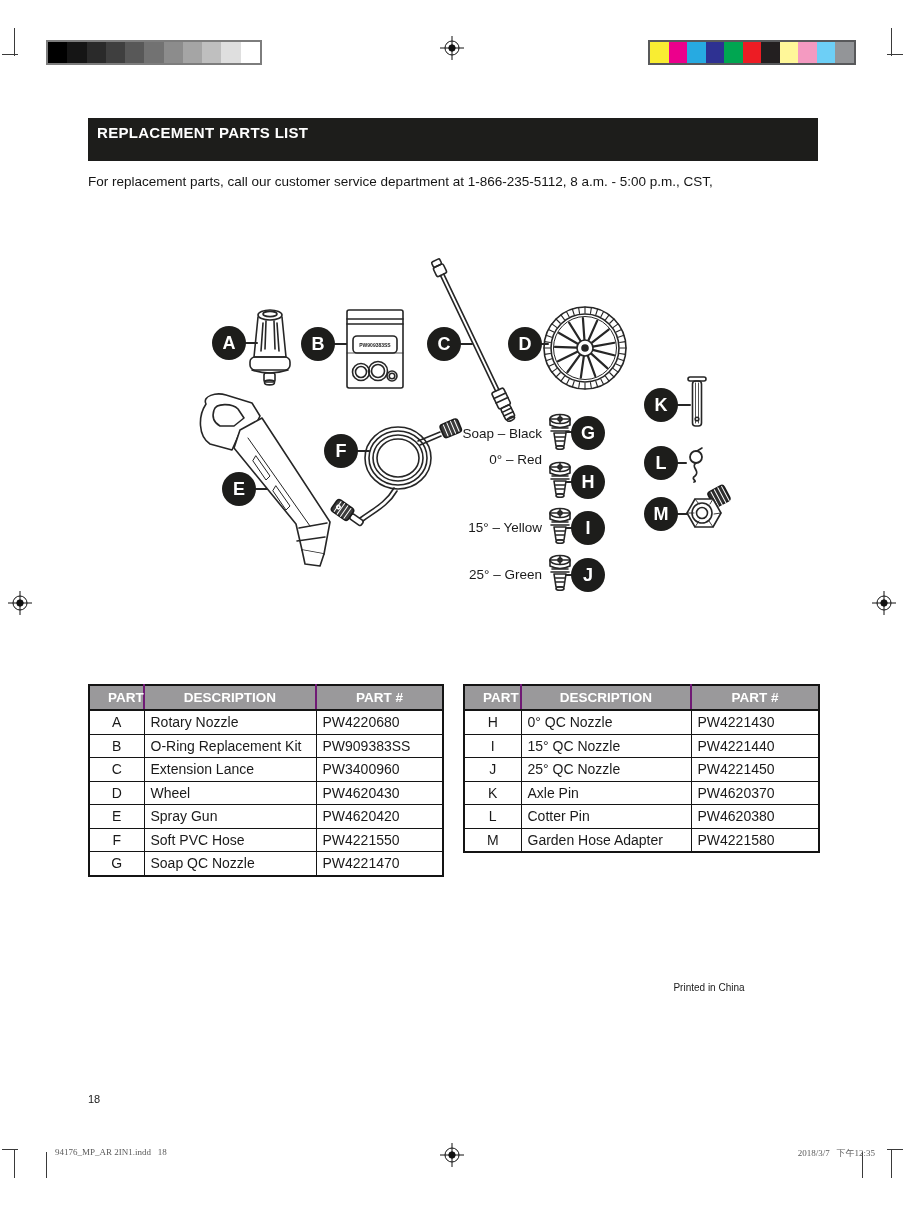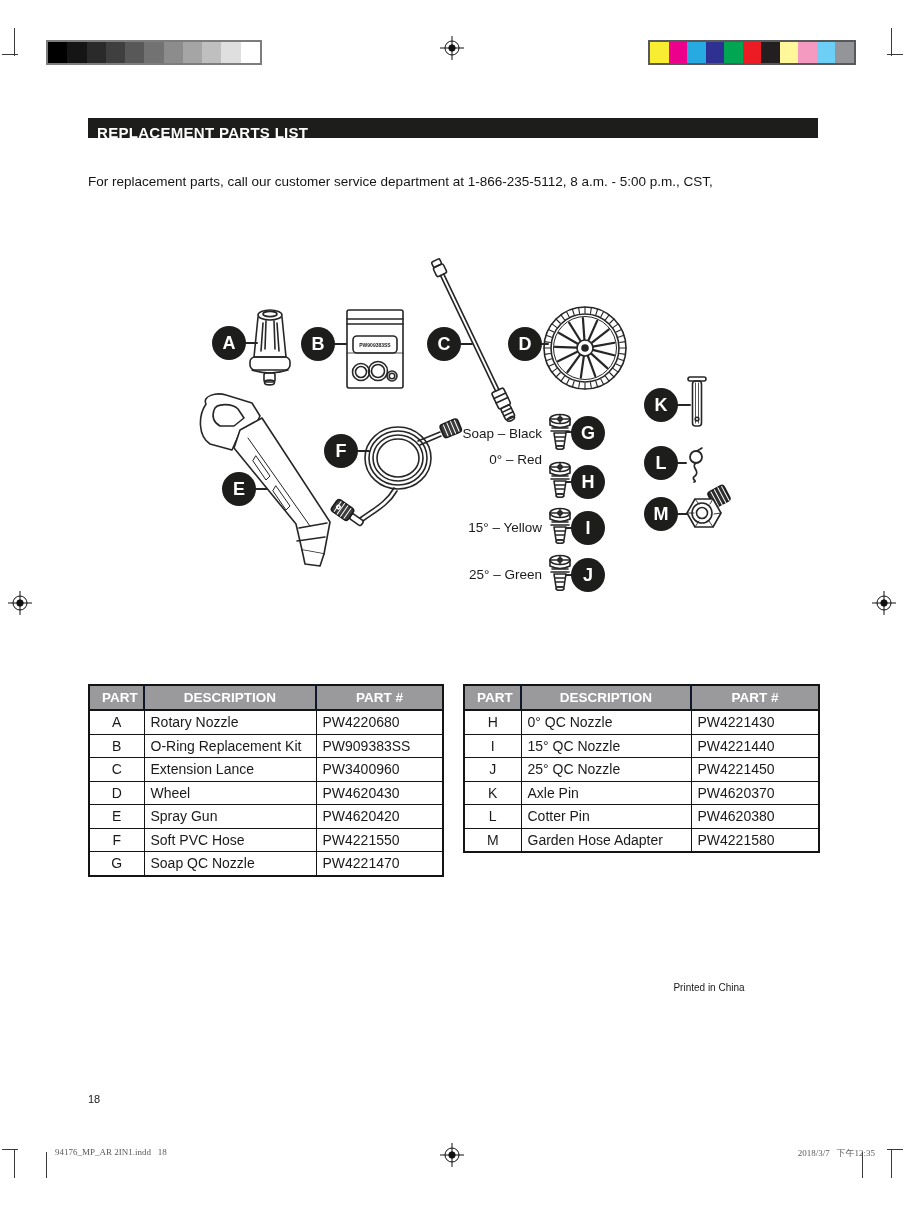--- a/index.html
+++ b/index.html
@@ -4,30 +4,30 @@
 <style>
   html,body{margin:0;padding:0;background:#fff;}
   .page{position:relative;width:906px;height:1208px;background:#ffffff;overflow:hidden;
         font-family:"Liberation Sans",sans-serif;color:#1a1a1a;}
   .abs{position:absolute;}
   .cm{position:absolute;background:#3a3a3a;}
   .bar{position:absolute;display:flex;}
   .bar .swatch{flex:1 1 0;}
   .gbar{left:46px;top:40px;width:212px;height:21px;border:2px solid #7d7d7d;}
   .cbar{left:648px;top:40px;width:204px;height:21px;border:2px solid #58595b;}
-  .hdrbar{left:88px;top:118px;width:730px;height:20px;background:#1d1d1b;color:#fff;
+  .hdrbar{left:88px;top:118px;width:730px;height:43px;background:#1d1d1b;color:#fff;
           font-weight:bold;font-size:15px;letter-spacing:.3px;line-height:29px;padding-left:9px;box-sizing:border-box;}
   .intro{left:88px;top:173px;width:724px;font-size:13.5px;line-height:18px;color:#151515;}
   .callout{position:absolute;width:34px;height:34px;border-radius:50%;background:#1d1d1b;color:#fff;
            font-weight:bold;font-size:18px;display:flex;align-items:center;justify-content:center;}
   .nlabel{position:absolute;left:428px;width:114px;text-align:right;font-size:13.5px;color:#1a1a1a;}
   table.ptable{position:absolute;border-collapse:collapse;background:#fff;border:2px solid #141414;table-layout:fixed;}
   .ptable th{background:#9a999b;color:#fff;font-weight:bold;font-size:13.5px;height:23px;
-             padding:0 12px;text-align:center;border-bottom:2px solid #141414;}
-  .ptable th + th{border-left:2px solid #0f172a;margin-left:28px;}
+             padding:0 18px;text-align:center;border-bottom:2px solid #141414;}
+  .ptable th + th{border-left:2px solid #701a75;margin-left:28px;}
   .ptable td{border:1.5px solid #141414;font-size:14px;height:22.5px;padding:0 6px;}
   .ptable td.c{text-align:center;padding:0 2px;}
   .printed{left:600px;top:982px;width:218px;text-align:center;font-size:10px;}
   .pageno{left:88px;top:1093px;font-size:11px;font-weight:normal;}
   .footnote{position:absolute;font-family:"Liberation Serif",serif;font-size:9px;color:#5a5a5a;white-space:pre;}
   svg text{font-family:"Liberation Sans",sans-serif;}
 </style>
 </head>
 <body>
 

